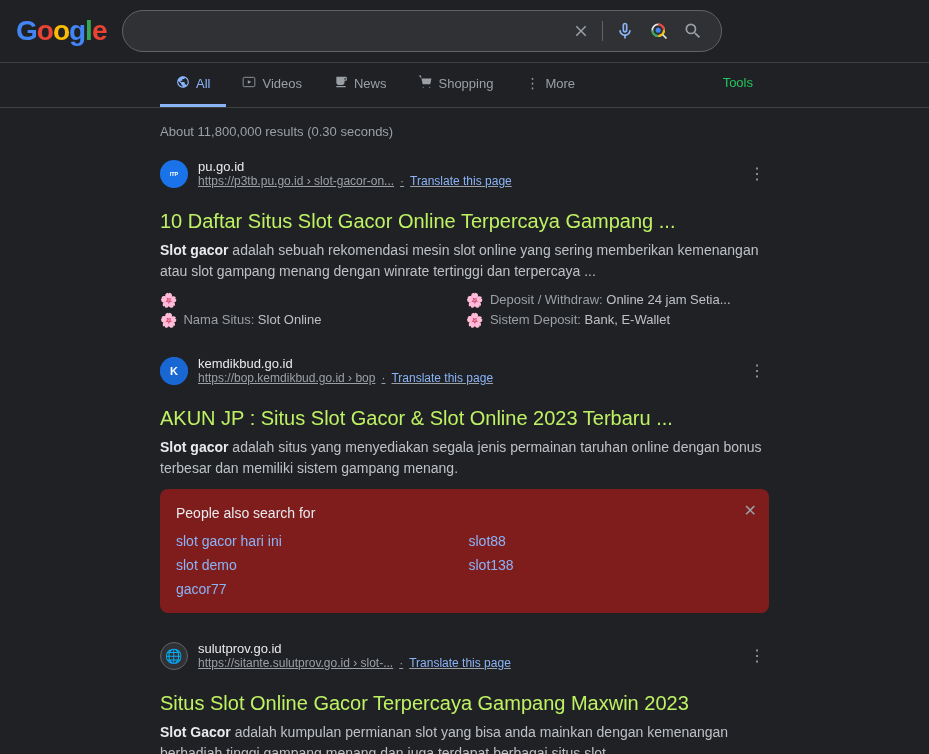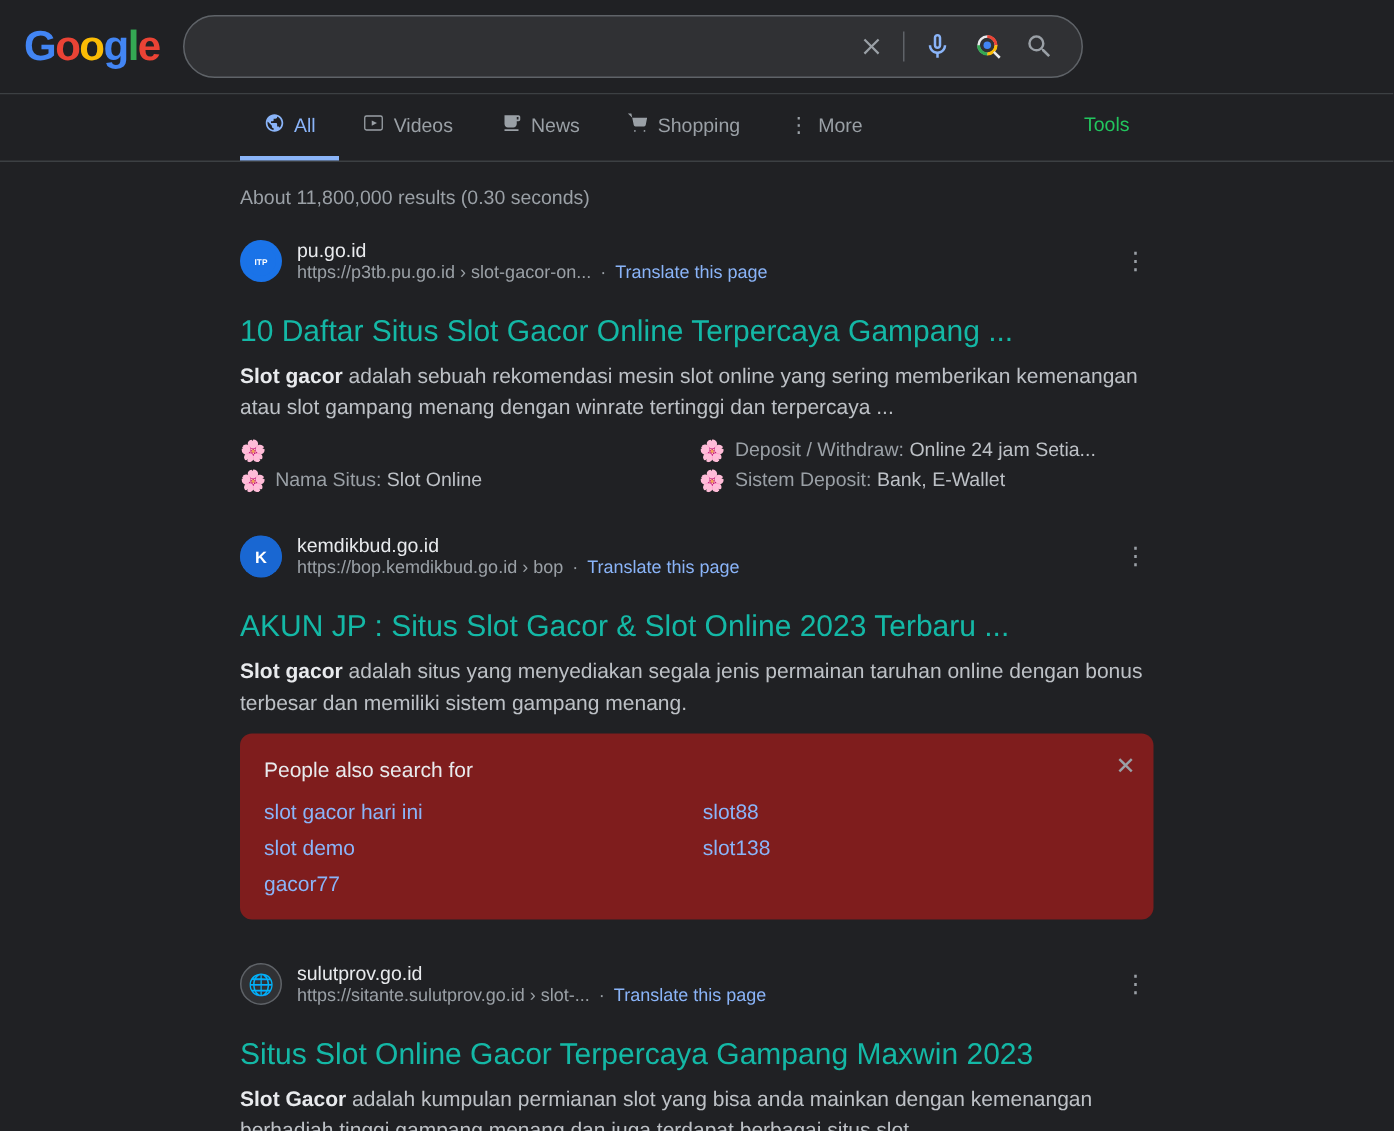--- a/index.html
+++ b/index.html
@@ -153,35 +153,36 @@
     .site-name {
       color: #e8eaed;
       font-size: 13px;
     }
     .site-url {
       color: #9aa0a6;
       font-size: 12px;
       display: flex;
       align-items: center;
       gap: 6px;
+      text-decoration: underline;
     }
     .translate-link {
       color: #8ab4f8;
       text-decoration: none;
       font-size: 12px;
     }
     .more-dots {
       margin-left: auto;
       color: #9aa0a6;
       cursor: pointer;
       font-size: 16px;
       padding: 4px;
     }
     .result-title {
-      color: #14b8a6;
+      color: #bef264;
       font-size: 20px;
       text-decoration: none;
       display: block;
       margin-bottom: 6px;
       line-height: 1.3;
       margin-top: 20px;
     }
     .result-snippet {
       color: #bdc1c6;
       font-size: 14px;

